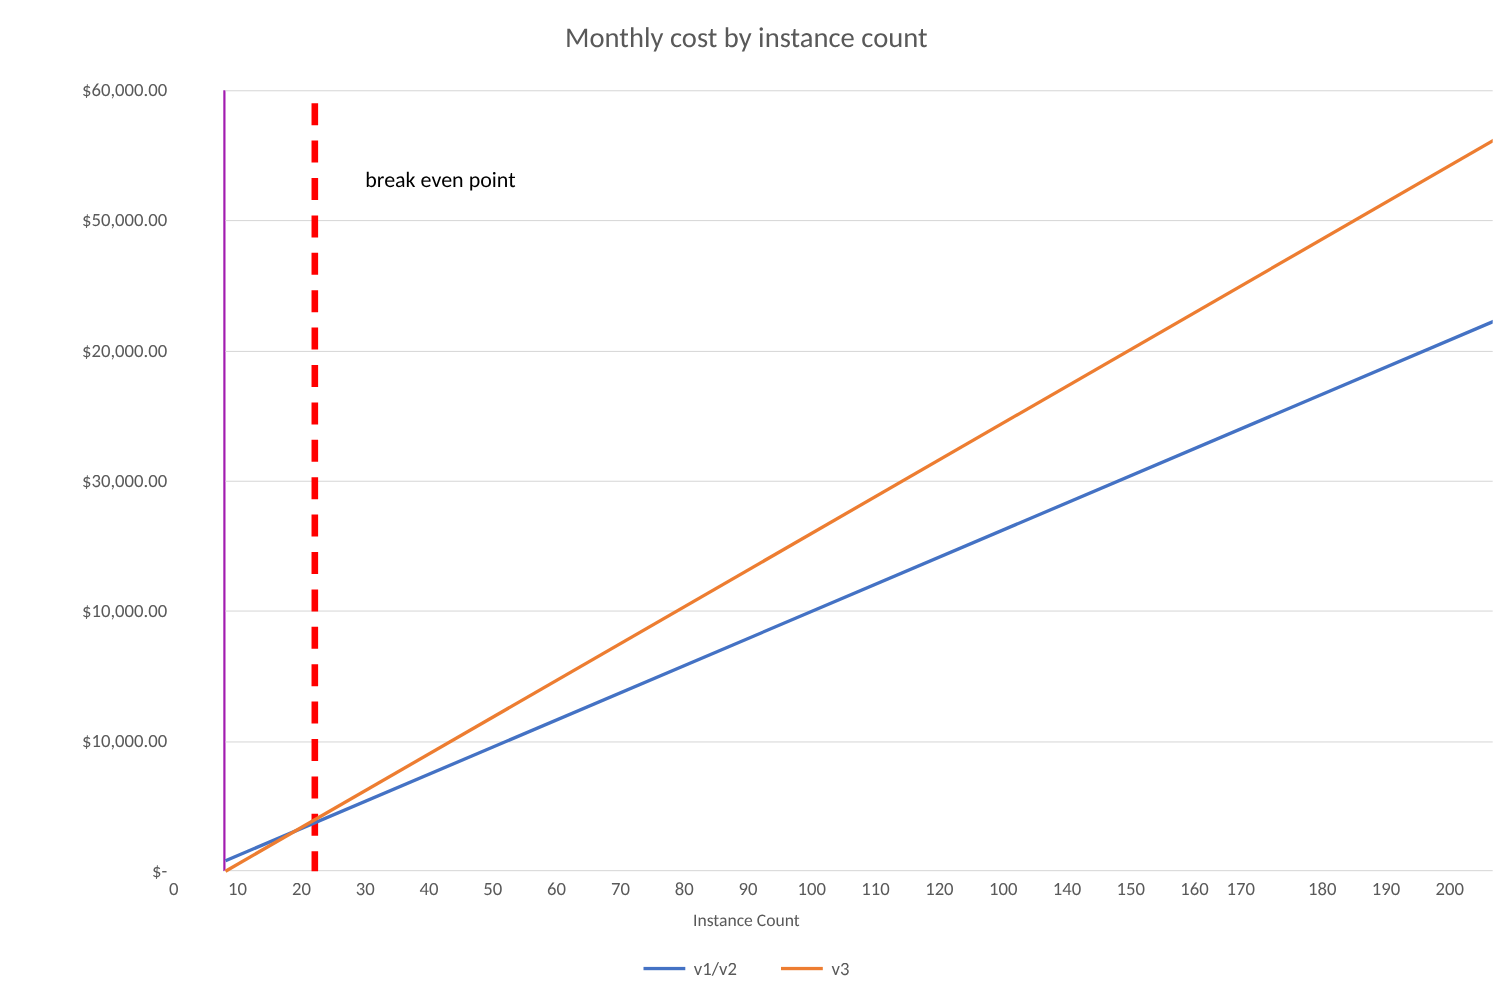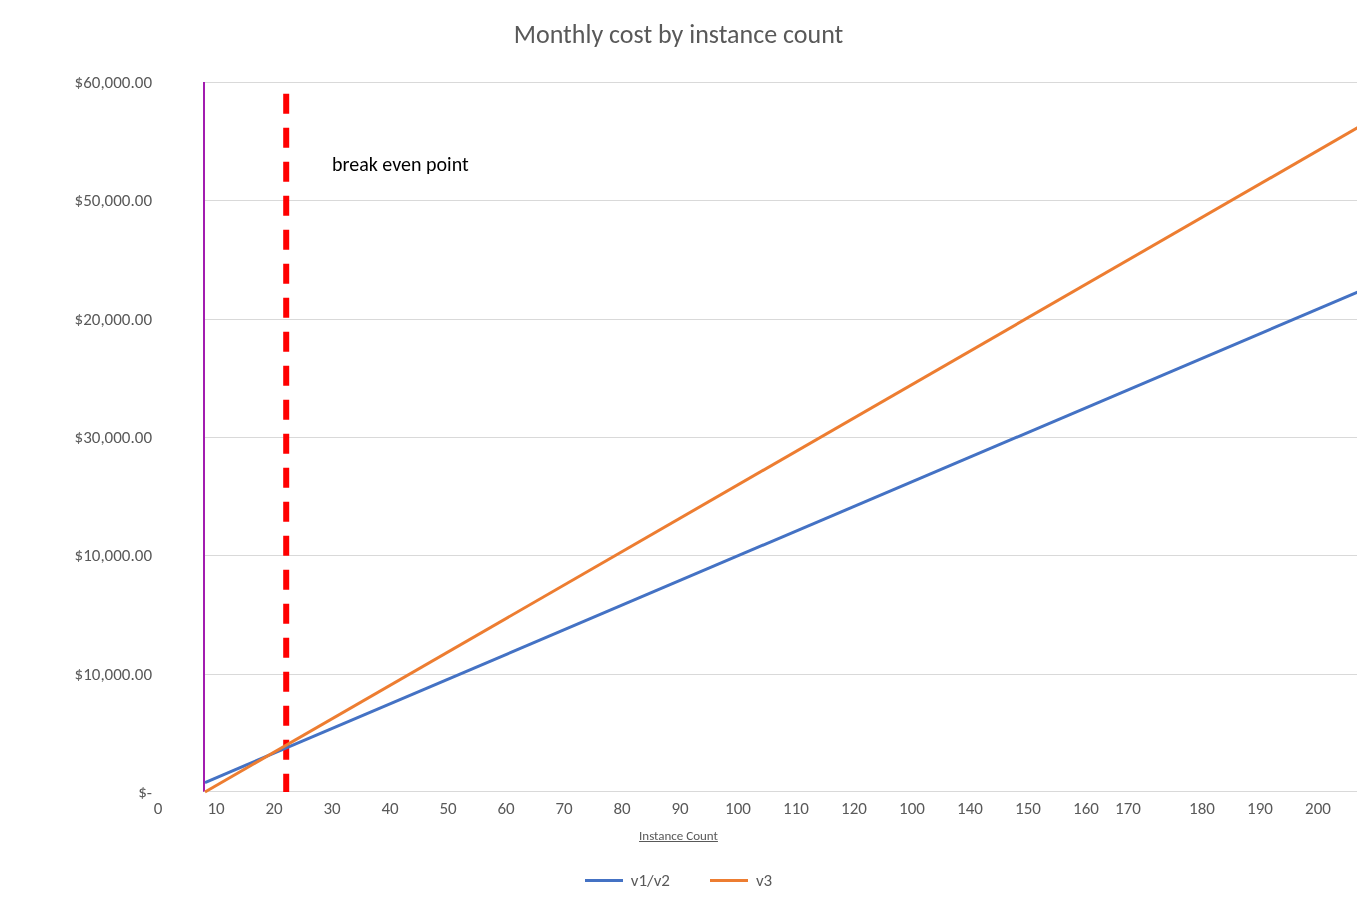--- a/index.html
+++ b/index.html
@@ -51,23 +51,22 @@
     width: 40px;
     text-align: center;
     font-size: 17px;
     color: #595959;
     transform: translateX(-50%);
   }
   .x-axis-label {
     position: absolute;
     top: 828px; left: 0; right: 0;
     text-align: center;
-    font-size: 13px;
+    font-size: 16px;
     color: #595959;
-    text-decoration: underline;
   }
   .legend {
     position: absolute;
     left: 0; right: 0;
     top: 870px;
     display: flex;
     justify-content: center;
     align-items: flex-start;
     gap: 40px;
     font-size: 17px;

